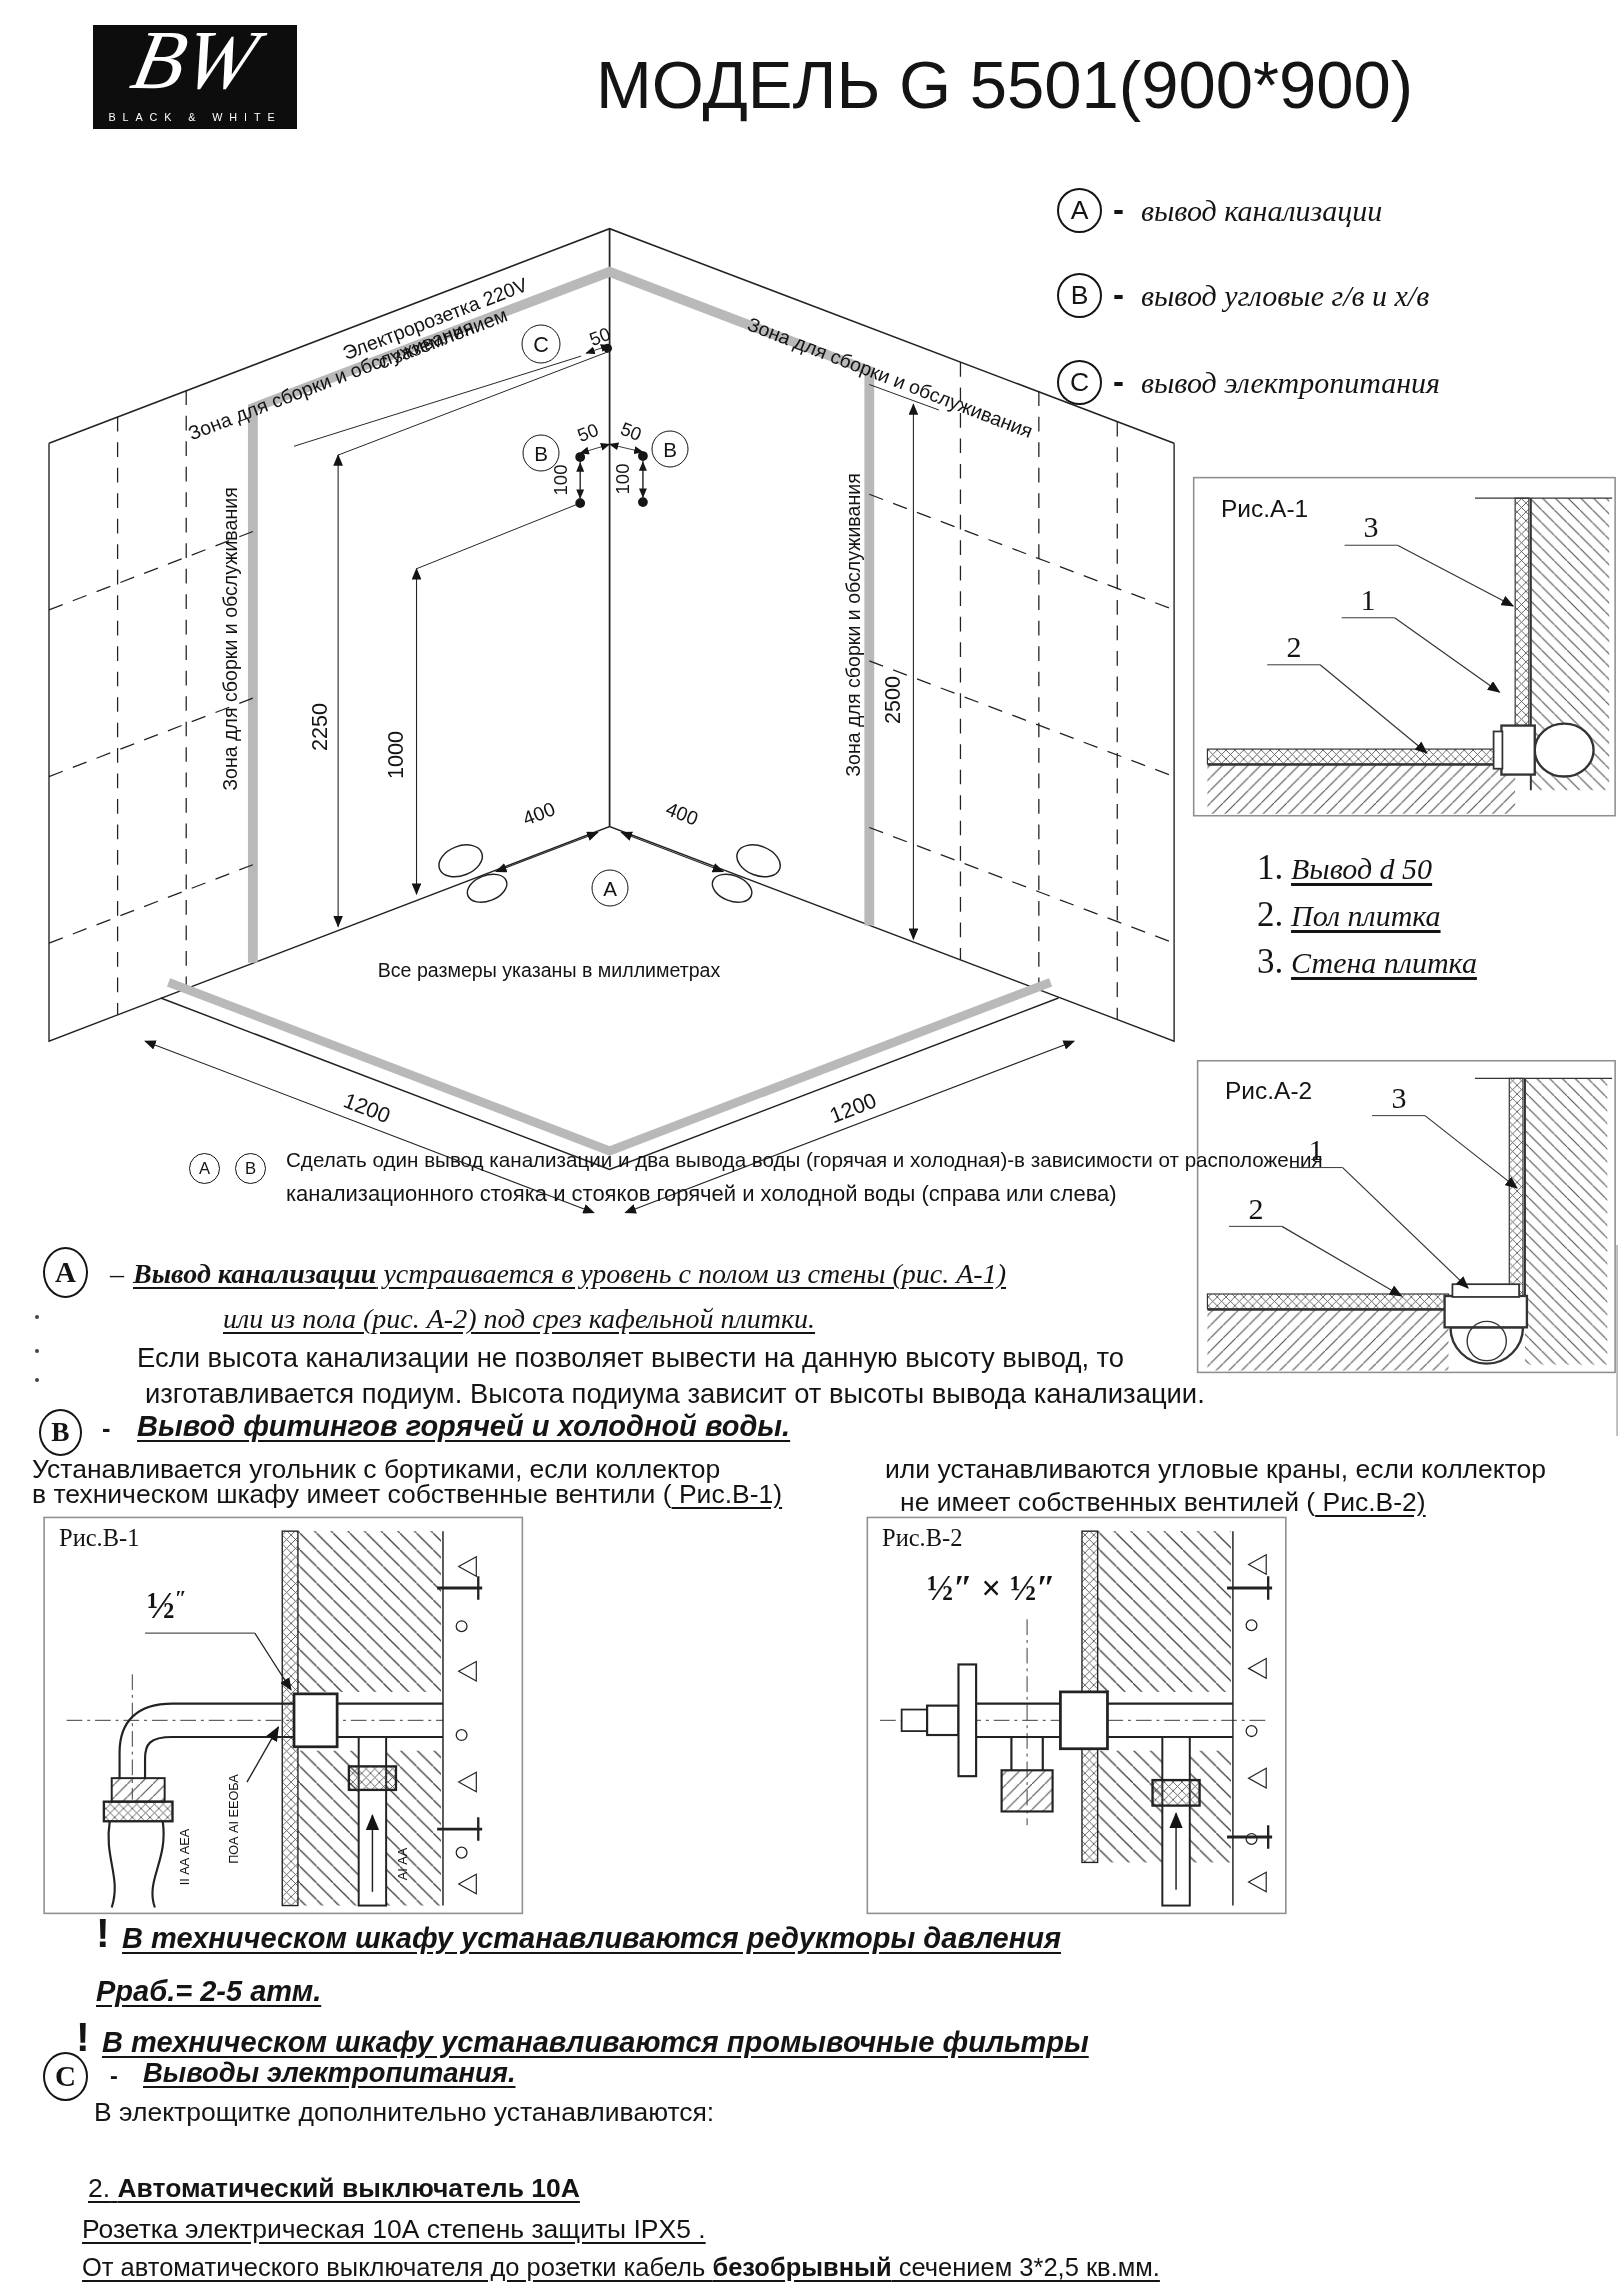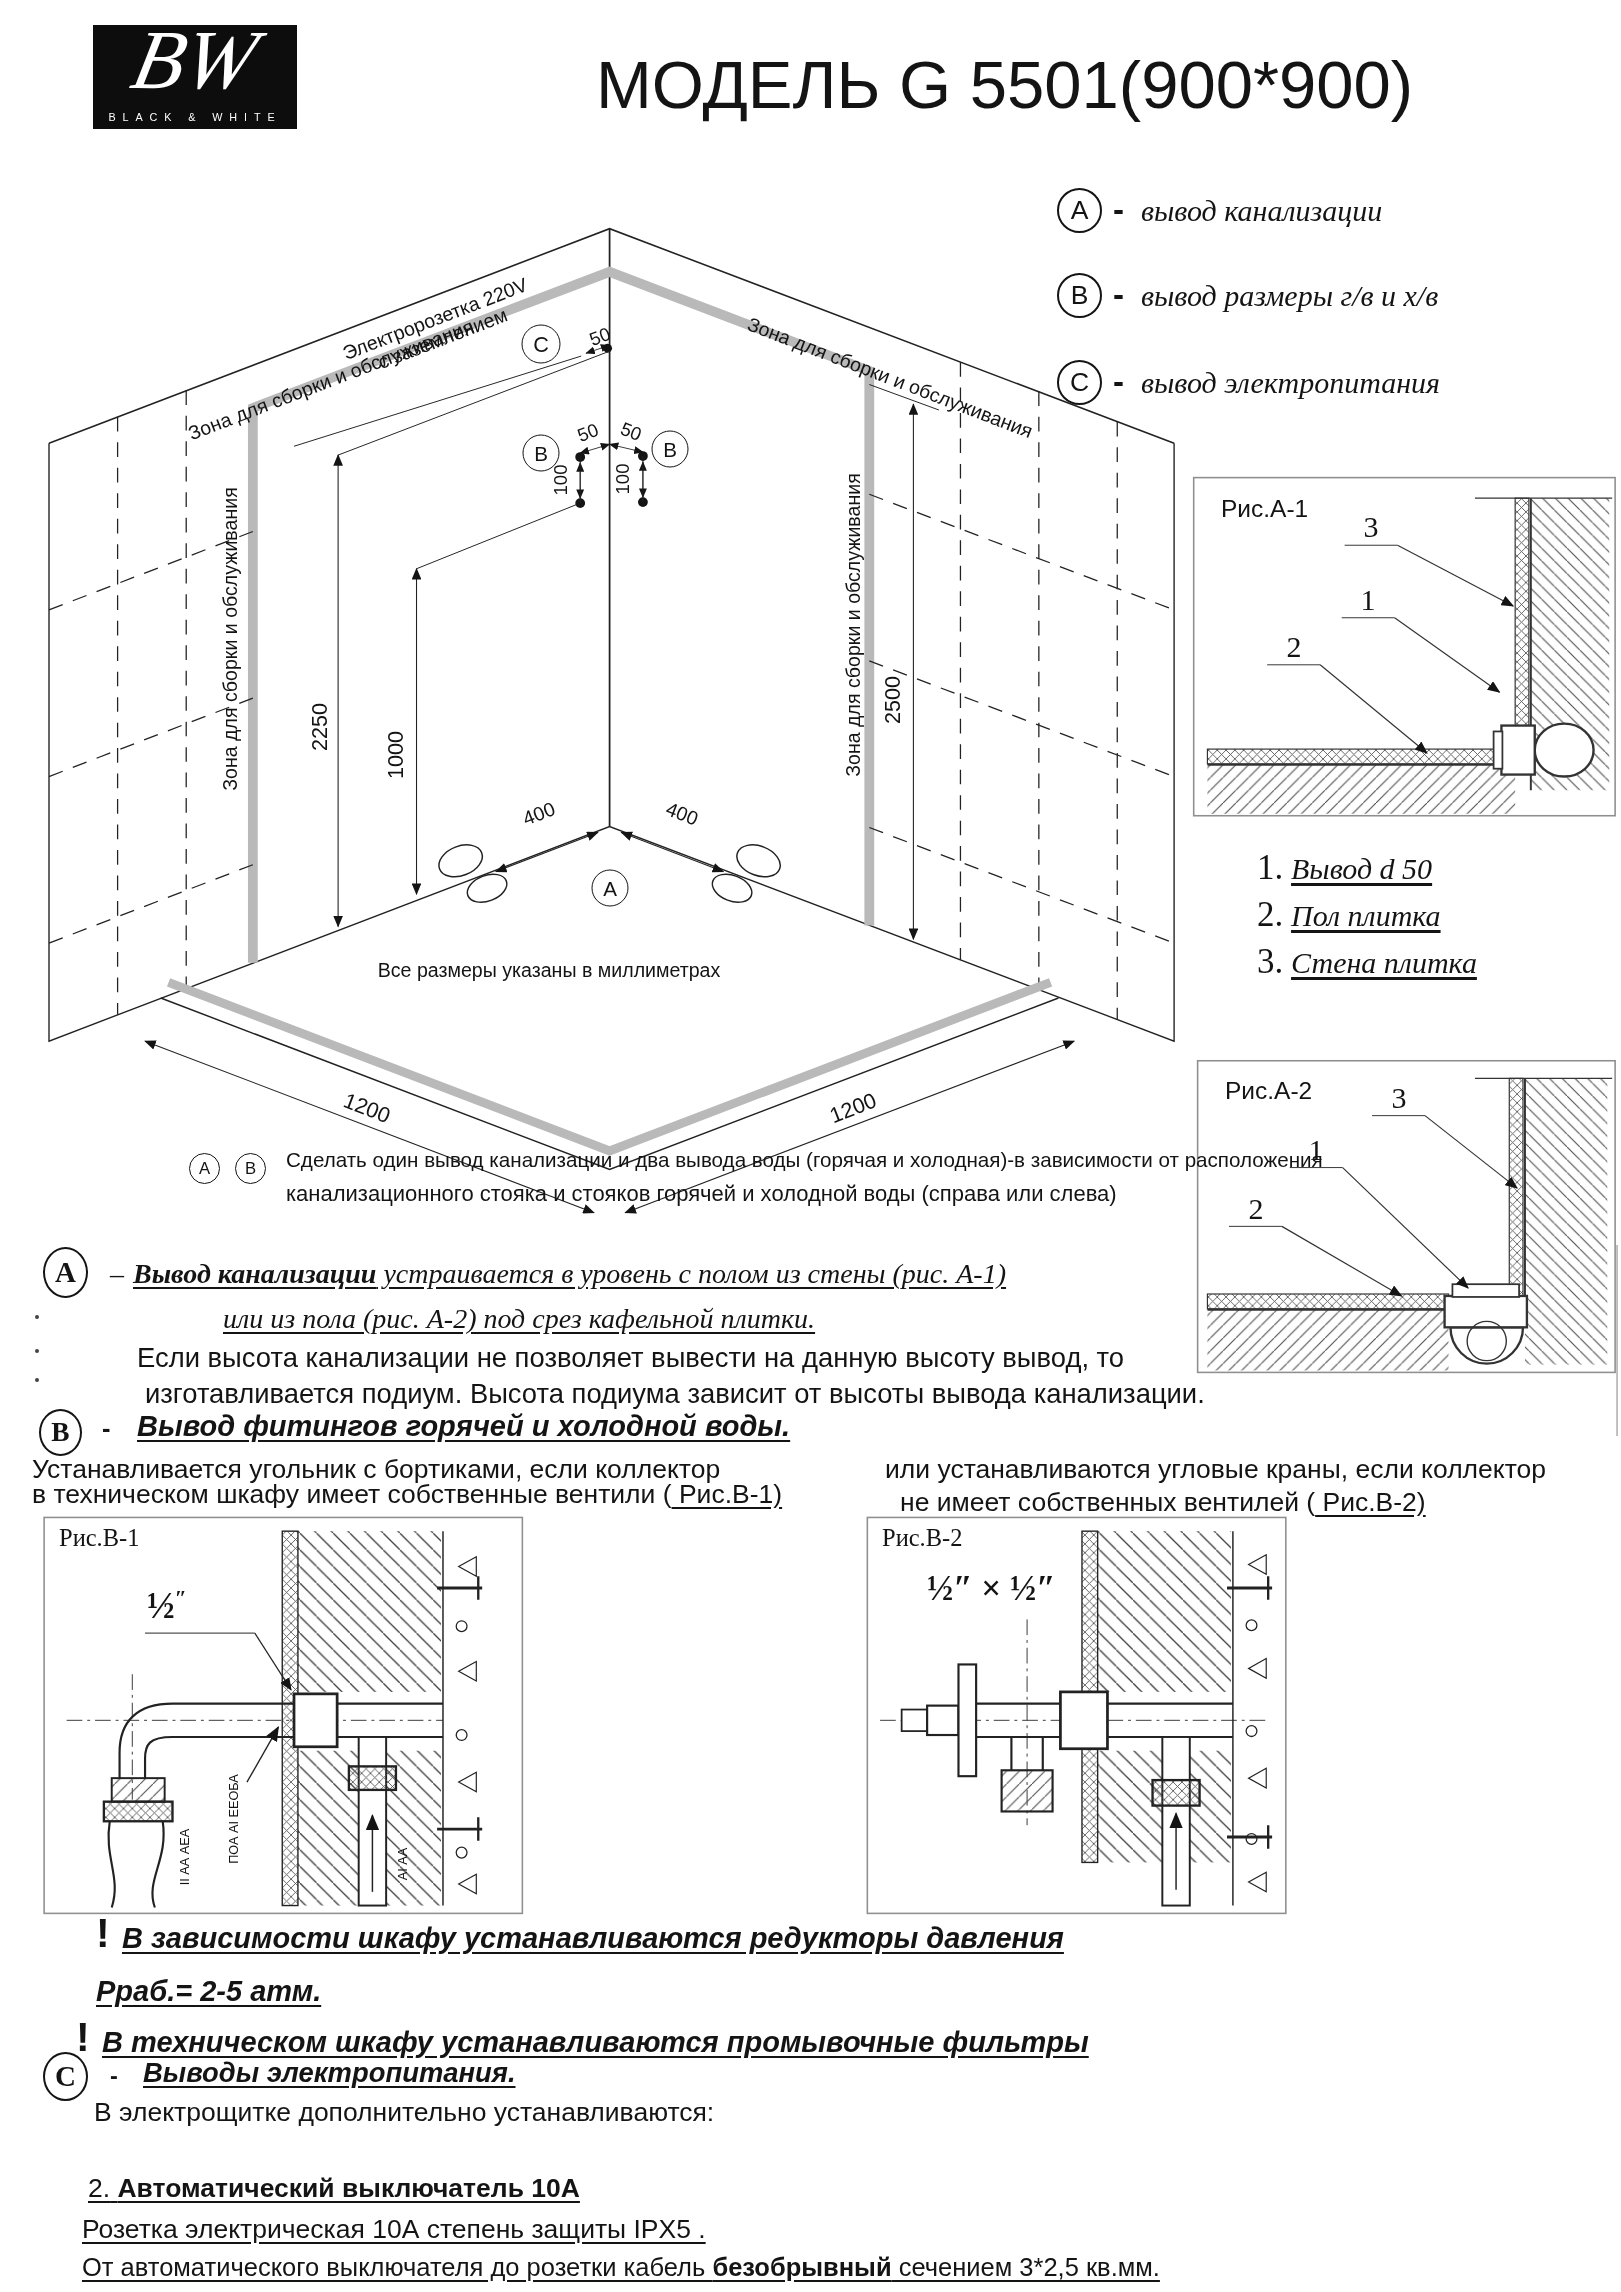--- a/index.html
+++ b/index.html
@@ -234,21 +234,21 @@
   <div class="cap">BLACK &amp; WHITE</div>
 </div>
 <div class="t sans" style="left:596px;top:49px;font-size:67px;">МОДЕЛЬ G 5501(900*900)</div>
 
 <div class="circle sans" style="left:1057px;top:188px;width:45px;height:45px;font-size:26.5px;">A</div>
 <span class="t sans b" style="left:1113px;top:192px;font-size:33px;">-</span>
 <span class="t ser i" style="left:1141px;top:195px;font-size:30px;">вывод канализации</span>
 
 <div class="circle sans" style="left:1057px;top:273px;width:45px;height:45px;font-size:26.5px;">B</div>
 <span class="t sans b" style="left:1113px;top:277px;font-size:33px;">-</span>
-<span class="t ser i" style="left:1141px;top:280px;font-size:30px;">вывод размеры г/в и х/в</span>
+<span class="t ser i" style="left:1141px;top:280px;font-size:30px;">вывод угловые г/в и х/в</span>
 
 <div class="circle sans" style="left:1057px;top:360px;width:45px;height:45px;font-size:26.5px;">C</div>
 <span class="t sans b" style="left:1113px;top:364px;font-size:33px;">-</span>
 <span class="t ser i" style="left:1141px;top:367px;font-size:30px;">вывод электропитания</span>
 
 <div class="t c" style="left:331px;top:380px;font-size:19.6px;transform:translate(-50%,-50%) rotate(-21deg);">Зона для сборки и обслуживания</div>
 <div class="t c" style="left:890px;top:378px;font-size:19.6px;transform:translate(-50%,-50%) rotate(21deg);">Зона для сборки и обслуживания</div>
 <div class="t c" style="left:231px;top:639px;font-size:19.6px;transform:translate(-50%,-50%) rotate(-90deg);">Зона для сборки и обслуживания</div>
 <div class="t c" style="left:854px;top:625px;font-size:19.6px;transform:translate(-50%,-50%) rotate(-90deg);">Зона для сборки и обслуживания</div>
 
@@ -333,21 +333,21 @@
   <span>½</span><sup style="font-size:21.6px;">″</sup>
 </div>
 <div class="t c sans" style="left:186px;top:1857px;font-size:12.7px;transform:translate(-50%,-50%) rotate(-90deg);">II АА АЕА</div>
 <div class="t c sans" style="left:235px;top:1819px;font-size:12.7px;transform:translate(-50%,-50%) rotate(-90deg);">ПОА АI ЕЕОБА</div>
 <div class="t c sans" style="left:404px;top:1864px;font-size:12.7px;transform:translate(-50%,-50%) rotate(-90deg);">АI АА</div>
 
 <div class="t ser" style="left:882px;top:1525px;font-size:24.5px;text-align:right;">Рис.В-2</div>
 <div class="t ser b" style="left:927px;top:1570px;font-size:35px;">½″ × ½″</div>
 
 <span class="t sans b" style="left:96px;top:1911px;font-size:41px;">!</span>
-<div class="t sans b i u" style="left:122px;top:1923px;font-size:29px;">В зависимости шкафу устанавливаются редукторы давления</div>
+<div class="t sans b i u" style="left:122px;top:1923px;font-size:29px;">В техническом шкафу устанавливаются редукторы давления</div>
 <div class="t sans b i u" style="left:96px;top:1976px;font-size:29px;">Рраб.= 2-5 атм.</div>
 <span class="t sans b" style="left:76px;top:2015px;font-size:41px;">!</span>
 <div class="t sans b i u" style="left:102px;top:2027px;font-size:29px;">В техническом шкафу устанавливаются промывочные фильтры</div>
 
 <div class="circle ser b" style="left:43px;top:2052px;width:45px;height:49px;font-size:29px;">С</div>
 <span class="t sans b" style="left:110px;top:2064px;font-size:23.5px;">-</span>
 <div class="t sans b i u" style="left:143px;top:2058px;font-size:27.4px;">Выводы электропитания.</div>
 <div class="t sans" style="left:94px;top:2098px;font-size:26.5px;">В электрощитке дополнительно устанавливаются:</div>
 <div class="t sans" style="left:88px;top:2174px;font-size:26.5px;">
   <span class="u"><span>2.</span> <span class="b">Автоматический выключатель 10А</span></span>

